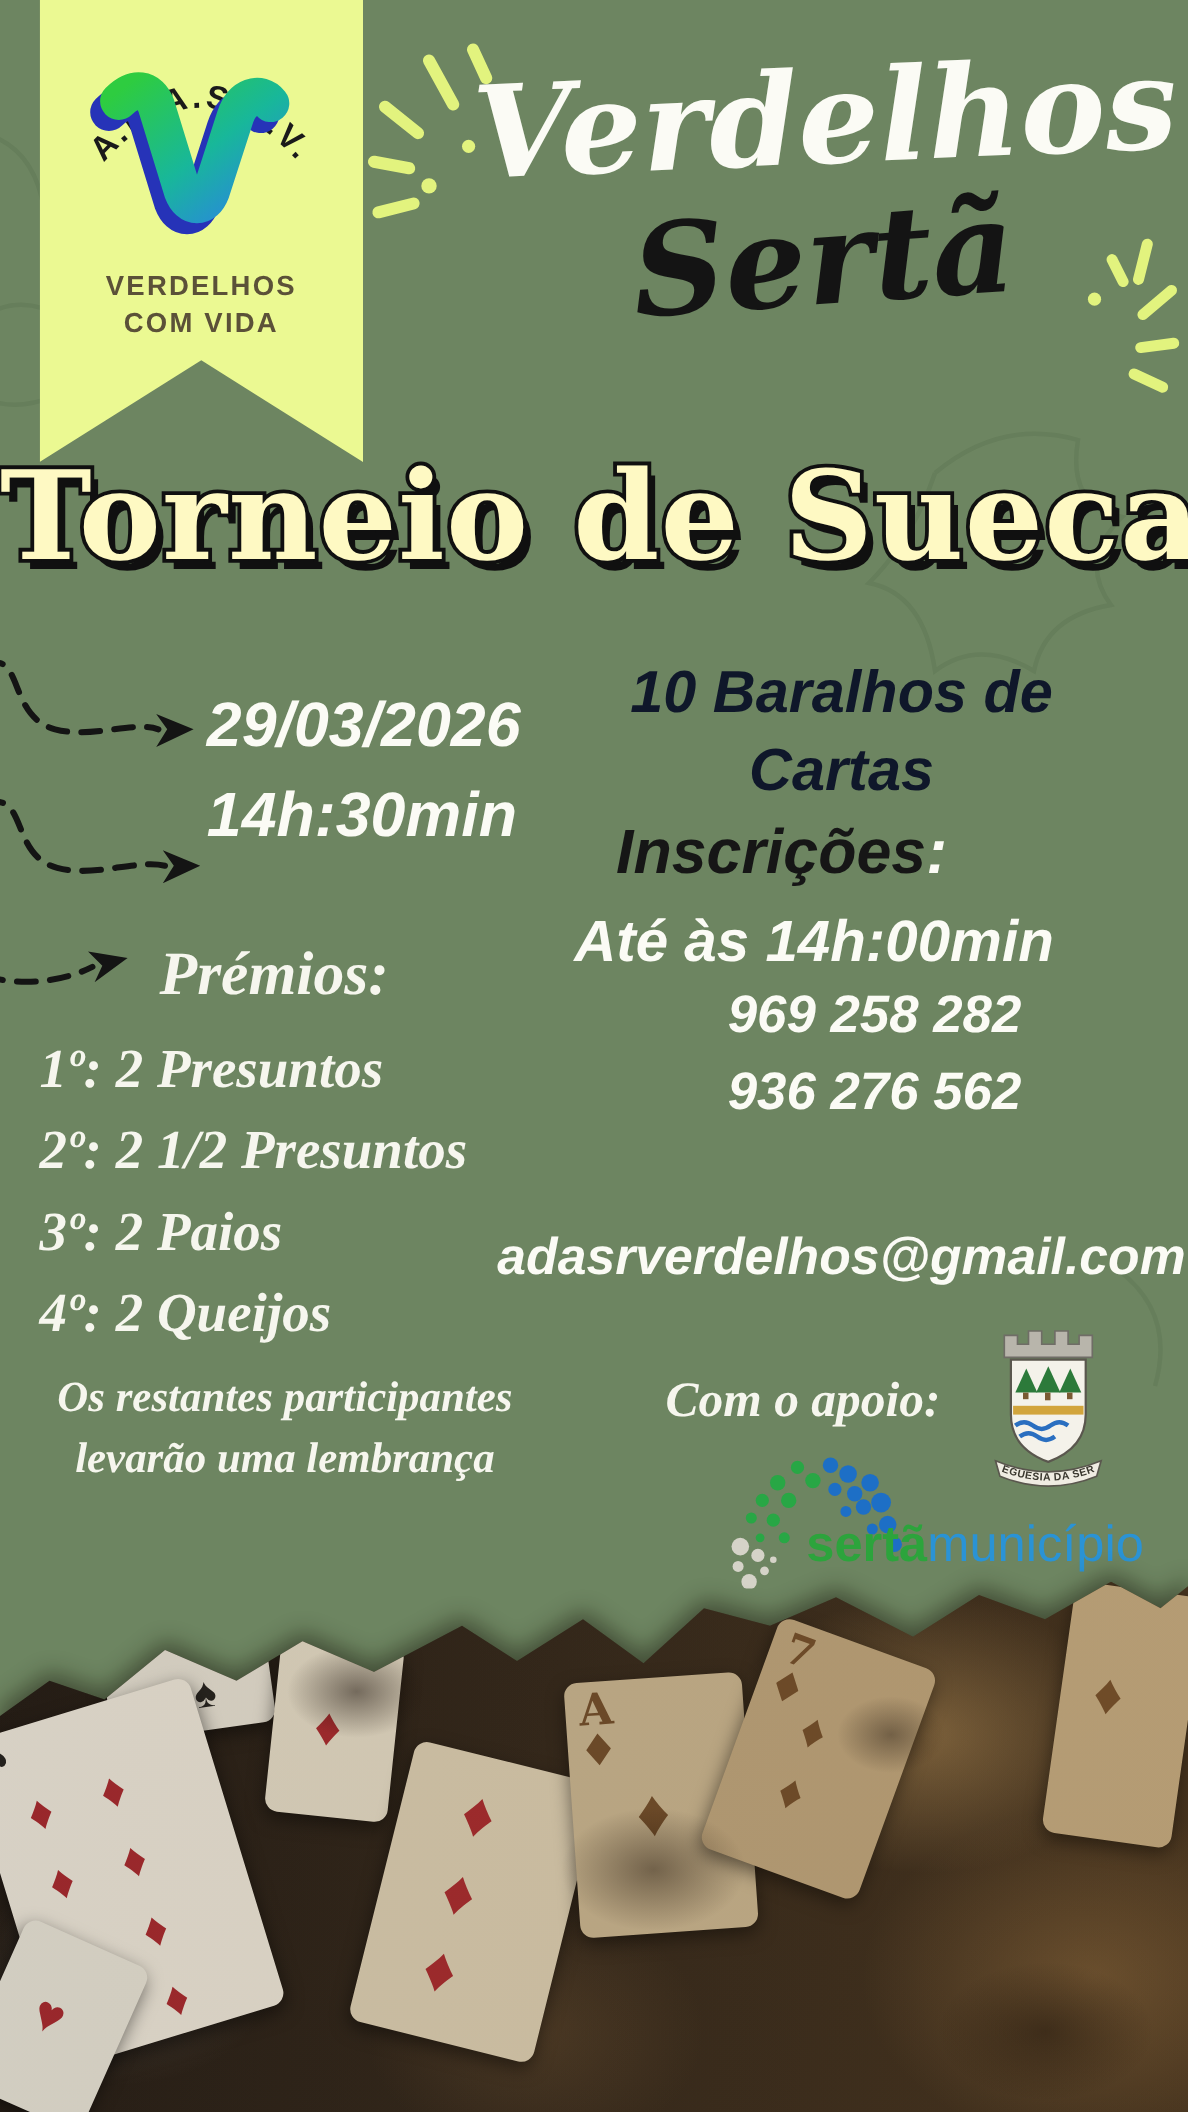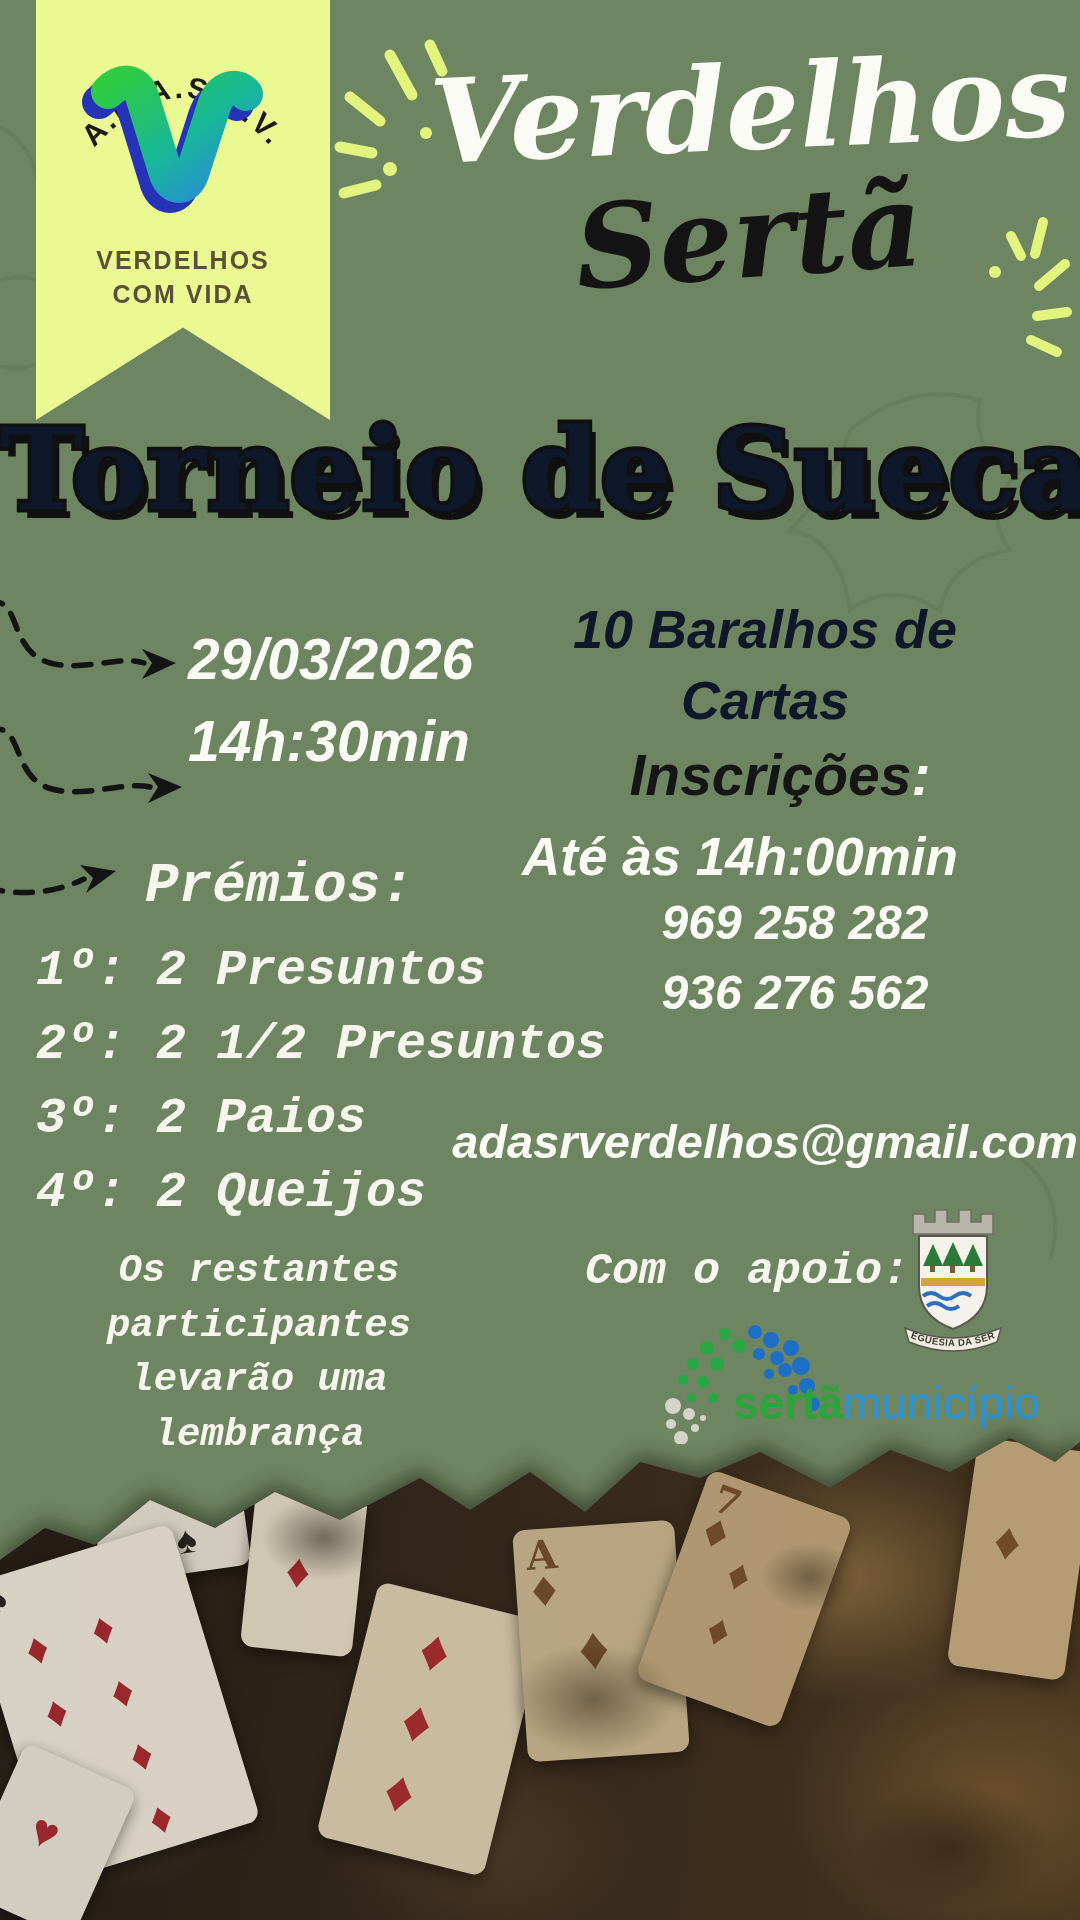--- a/index.html
+++ b/index.html
@@ -16,35 +16,35 @@
     color:#5b5138;font-weight:700;letter-spacing:2px;font-size:25px;
     font-family:"Liberation Sans",sans-serif;}
   .org1{top:246px;} .org2{top:280px;}
   
   .script{font-family:"DejaVu Serif",serif;font-style:italic;font-weight:700;white-space:nowrap;}
   .script-title{left:430px;top:40px;font-size:116px;color:#fbfbf5;transform:rotate(-2.5deg);}
   .script-subtitle{left:575px;top:168px;font-size:116px;color:#141414;transform:rotate(-4deg);}
   
   .event-title{left:0;top:404px;width:100%;text-align:center;
     font-family:"DejaVu Serif",serif;font-weight:700;font-size:112px;letter-spacing:1px;
-    color:#0f172a;-webkit-text-stroke:7px #101010;paint-order:stroke fill;
+    color:#fef9c3;-webkit-text-stroke:7px #101010;paint-order:stroke fill;
     text-shadow:7px 9px 0 #101010;white-space:nowrap;}
   
   .bi{font-family:"Liberation Sans",sans-serif;font-weight:700;font-style:italic;}
-  .si{font-family:Liberation Mono, monospace;font-style:italic;font-weight:700;}
+  .si{font-family:Liberation Serif, serif;font-style:italic;font-weight:700;}
   .date-text{left:188px;top:626px;font-size:57px;color:#fbfbf5;white-space:nowrap;}
   .time-text{left:188px;top:708px;font-size:57px;color:#fbfbf5;white-space:nowrap;}
   .premios-label{left:145px;top:854px;font-size:56px;color:#f6f6ee;}
   .prize-list{left:36px;top:934px;font-size:50px;color:#f6f6ee;line-height:74px;white-space:nowrap;}
   .note{left:24px;top:1244px;width:470px;text-align:center;font-size:39px;
     color:#f6f6ee;line-height:1.4;}
   
   .decks{left:545px;top:594px;width:440px;text-align:center;font-size:54px;
     color:#0f172a;line-height:1.32;}
-  .insc{left:560px;top:742px;width:440px;text-align:center;font-size:57px;color:#161616;white-space:nowrap;}
+  .insc{left:560px;top:742px;width:440px;font-size:57px;color:#161616;white-space:nowrap;}
   .insc .colon{color:#fbfbf5;}
   .deadline{left:500px;top:826px;width:480px;text-align:center;font-size:53px;color:#fbfbf5;white-space:nowrap;}
   .phones{left:580px;top:895px;width:430px;text-align:center;font-size:48px;color:#fbfbf5;}
   .phones div{height:70px;}
   .email{left:445px;top:1114px;width:640px;text-align:center;font-size:47px;color:#fbfbf5;white-space:nowrap;}
   
   .apoio{left:585px;top:1246px;width:290px;text-align:center;font-size:45px;color:#f6f6ee;white-space:nowrap;}
   .crest{left:893px;top:1200px;}
   .mlogo{left:655px;top:1312px;width:420px;height:130px;}
   .mlogo-text{position:absolute;left:78px;top:64px;font-size:46px;font-family:Liberation Sans, sans-serif;white-space:nowrap;}

